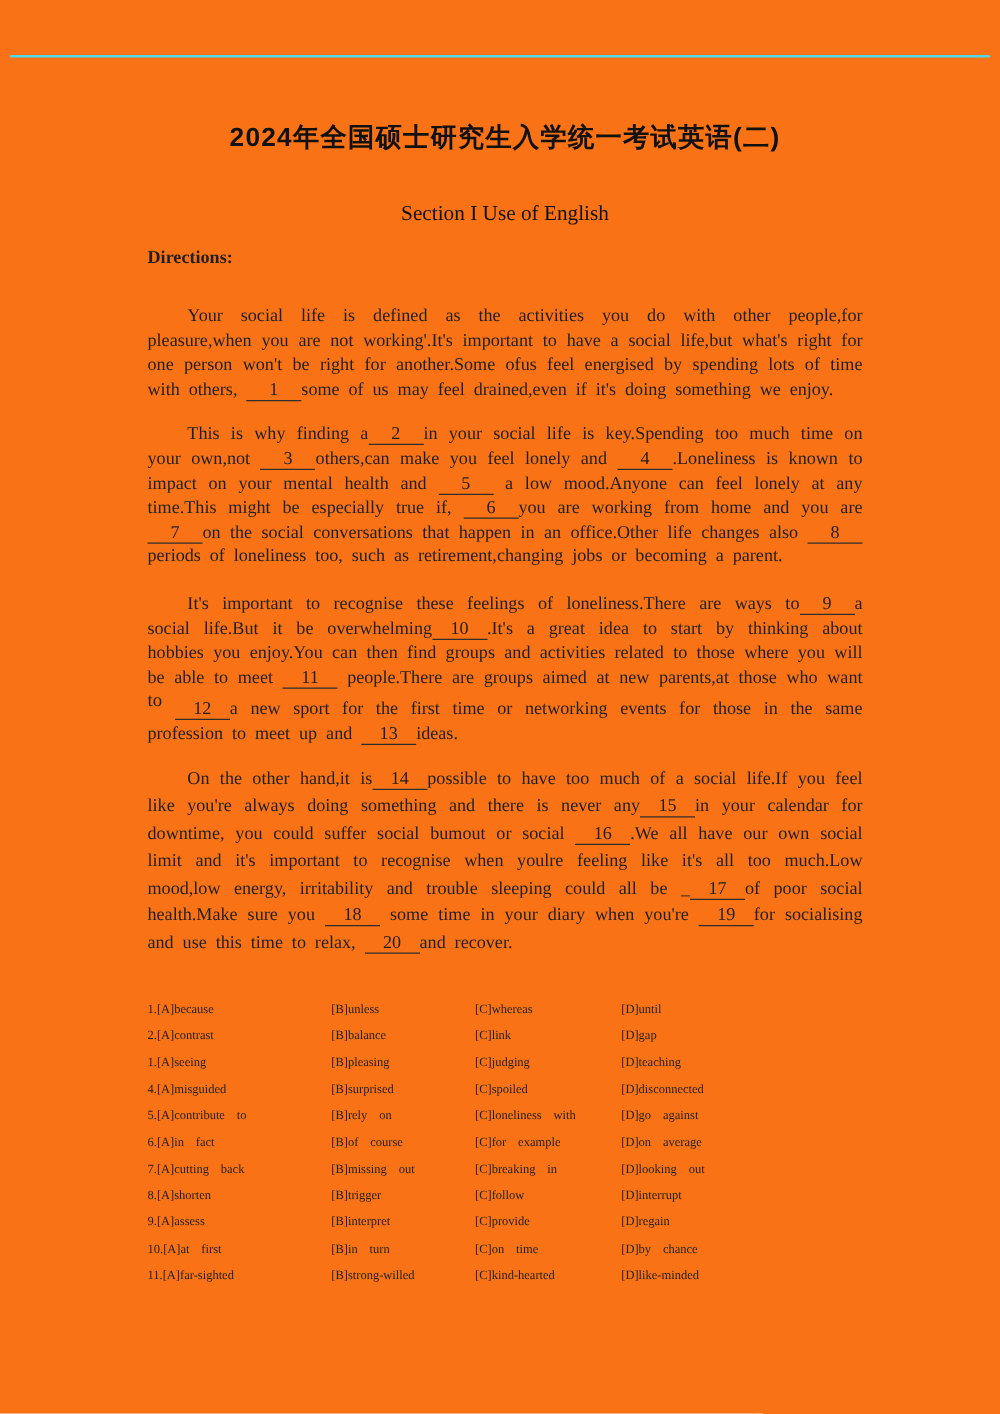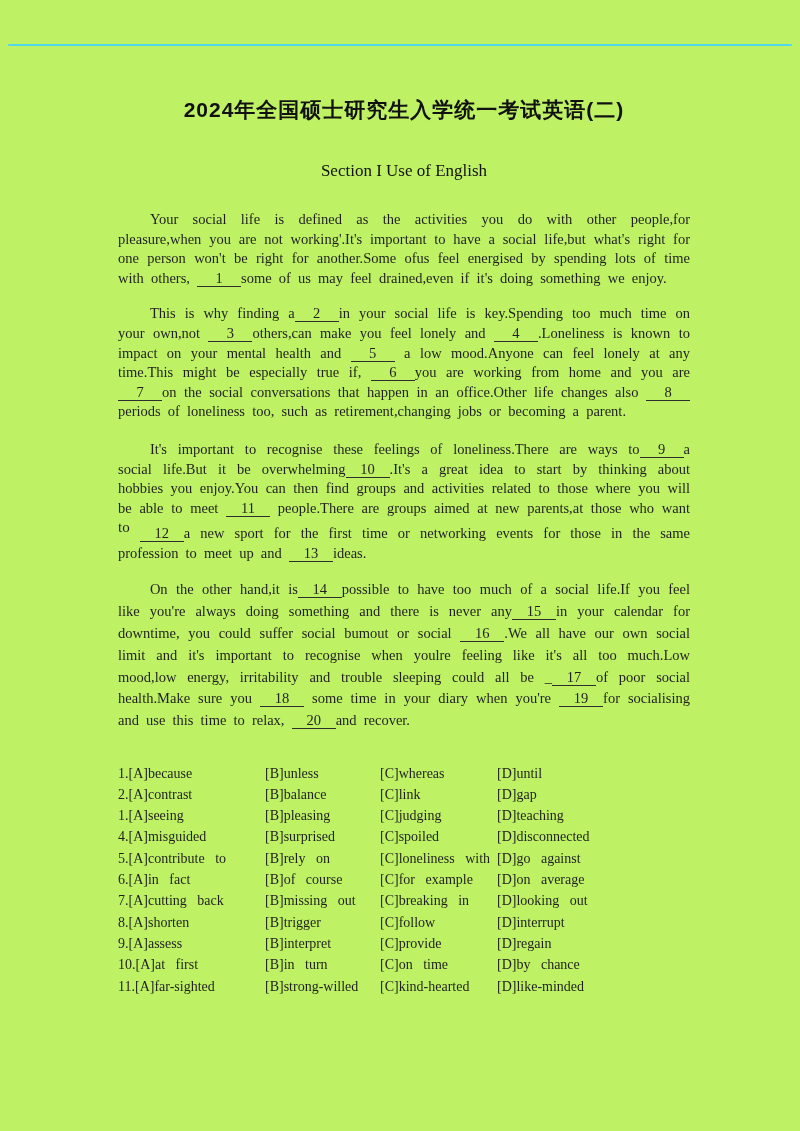--- a/index.html
+++ b/index.html
@@ -1,19 +1,19 @@
 <!DOCTYPE html>
 <html><head>
 <meta charset="utf-8">
 <style>
   html,body{margin:0;padding:0;background:#fff;}
   .page{
     position:relative;
     width:800px;height:1131px;
-    background:#bef264;
+    background:#f97316;
     overflow:hidden;
     font-family:"Liberation Serif", serif;
     color:#1f1f1f;
   }
   .top-rule{
     position:absolute;top:44px;left:8px;right:8px;height:2px;
     border-radius:2px;
   }
   .content{
     position:absolute;left:118px;top:96px;width:572px;
@@ -68,41 +68,42 @@
     line-height:15px;
   }
   sup.lead{
     font-size:15px;
   }
   .options{
     margin-top:31px;
     display:grid;
     grid-template-columns:147px 115px 117px auto;
     grid-auto-rows:21.3px;
-    font-size:14px;
+    font-size:10px;
     align-items:center;
   }
   .opt-cell{
     white-space:nowrap;
     word-spacing:7px;
   }
 </style>
 </head>
 <body>
 
 <div class="page">
 
   <div class="top-rule" style="background: rgb(79, 217, 232);"></div>
 
   <div class="content">
 
     <h1 class="exam-title">2024年全国硕士研究生入学统一考试英语(二)</h1>
 
     <h2 class="section-heading">Section I Use of English</h2>
 
+    <div class="directions-label">Directions:</div>
 
 
     <p class="para p1">Your social life is defined as the activities you do with other people,for pleasure,when you are not working'.It's important to have a social life,but what's right for one person won't be right for another.Some ofus feel energised by spending lots of time with others, <span class="blank">1</span>some of us may feel drained,even if it's doing something we enjoy.</p>
     <p class="para p2">This is why finding a<span class="blank">2</span>in your social life is key.Spending too much time on your own,not <span class="blank">3</span>others,can make you feel lonely and <span class="blank">4</span>.Loneliness is known to impact on your mental health and <span class="blank">5</span> a low mood.Anyone can feel lonely at any time.This might be especially true if, <span class="blank">6</span>you are working from home and you are <span class="blank">7</span>on the social conversations that happen in an office.Other life changes also <span class="blank">8</span> periods of loneliness too, such as retirement,changing jobs or becoming a parent.</p>
     <p class="para p3">It's important to recognise these feelings of loneliness.There are ways to<span class="blank">9</span>a social life.But it be overwhelming<span class="blank">10</span>.It's a great idea to start by thinking about hobbies you enjoy.You can then find groups and activities related to those where you will be able to meet <span class="blank">11</span> people.There are groups aimed at new parents,at those who want <sup class="lead">to</sup> <span class="blank">12</span>a new sport for the first time or networking events for those in the same profession to meet up and <span class="blank">13</span>ideas.</p>
     <p class="para p4">On the other hand,it is<span class="blank">14</span>possible to have too much of a social life.If you feel like you're always doing something and there is never any<span class="blank">15</span>in your calendar for downtime, you could suffer social bumout or social <span class="blank">16</span>.We all have our own social limit and it's important to recognise when youlre feeling like it's all too much.Low mood,low energy, irritability and trouble sleeping could all be _<span class="blank">17</span>of poor social health.Make sure you <span class="blank">18</span> some time in your diary when you're <span class="blank">19</span>for socialising and use this time to relax, <span class="blank">20</span>and recover.</p>
 
     <div class="options">
         <div class="opt-cell">1.[A]because</div>
         <div class="opt-cell">[B]unless</div>

